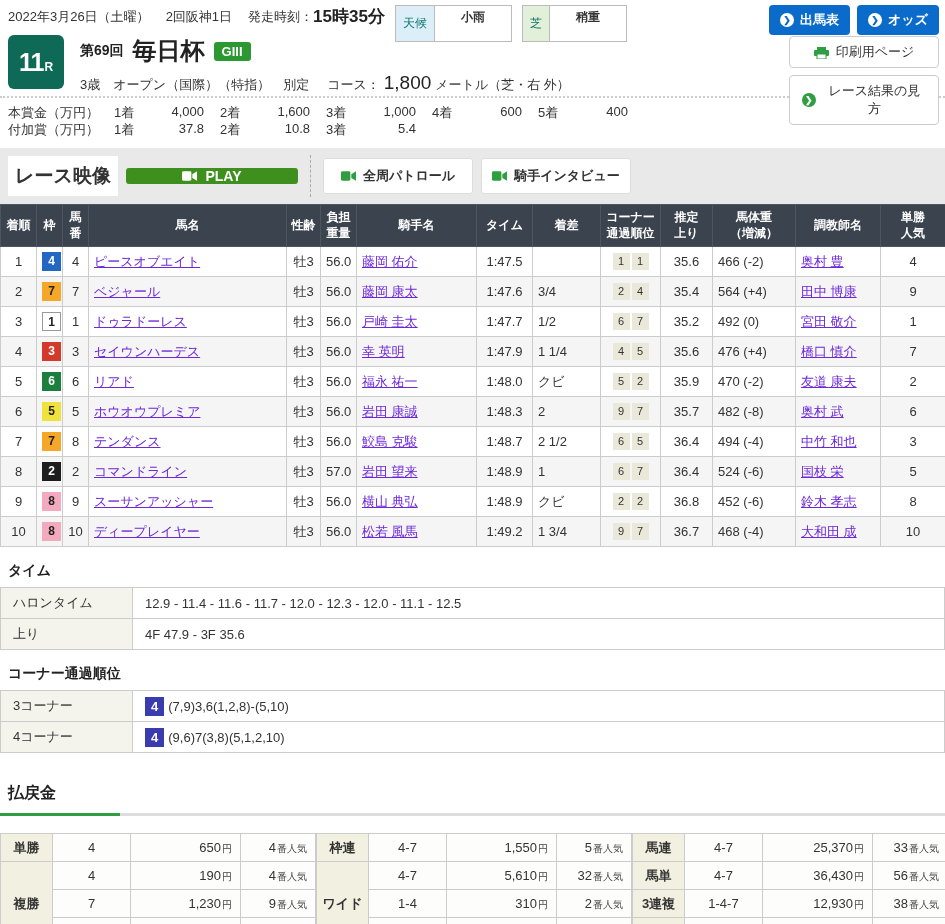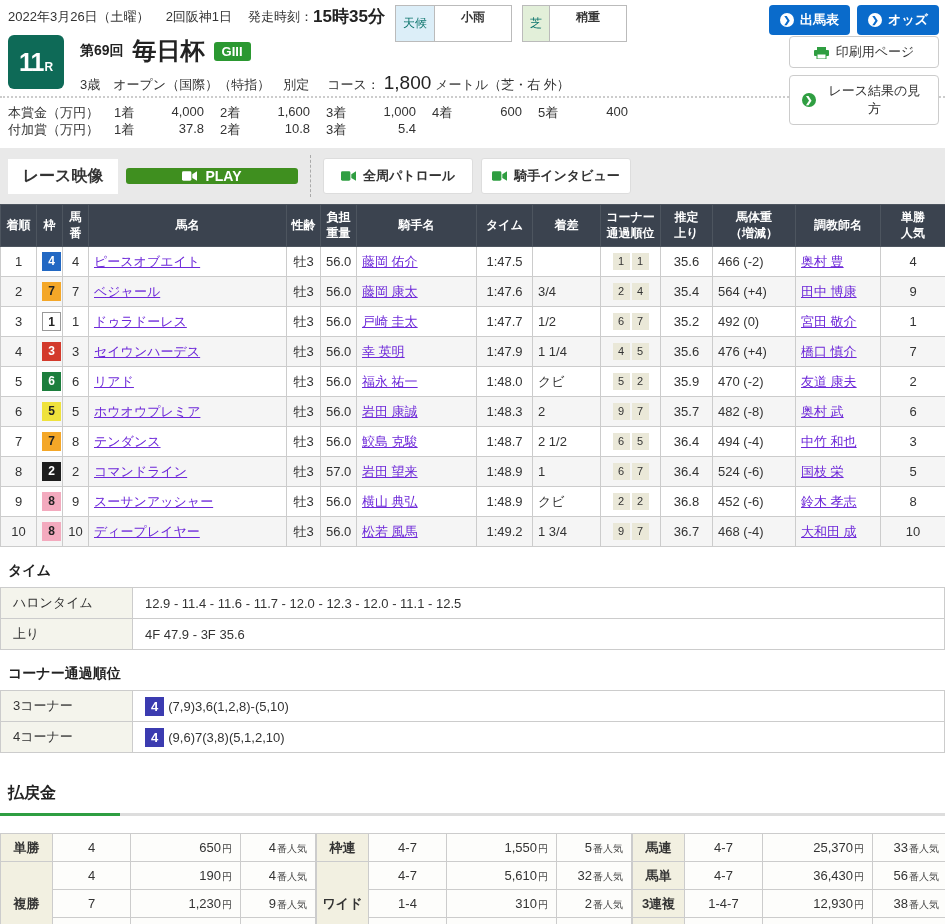--- a/index.html
+++ b/index.html
@@ -41,21 +41,21 @@
   
   .prize{padding:6px 8px 2px 8px}
   .prize-row{display:flex;align-items:center;height:17px}
   .prize-label{width:106px}
   .prize-pair{display:flex}
   .prize-tag{width:36px}
   .prize-val{width:54px;text-align:right;margin-right:16px}
 
   
   .video-bar{background:#e9e9e9;margin-top:8px;height:56px;display:flex;align-items:center;padding:0 8px}
-  .vlabel{background:#fff;width:110px;text-align:center;font-weight:bold;padding:7px 0;font-size:16px}
+  .vlabel{background:#fff;width:110px;text-align:center;font-weight:bold;padding:7px 0;font-size:19px}
   .btn-play{background:#3f8f1f;color:#fff;font-weight:bold;width:172px;border:none;border-radius:3px;padding:0 0;margin-left:8px;font-size:14px;display:inline-flex;align-items:center;justify-content:center;gap:8px;cursor:pointer}
   .vsep{border-left:1px dashed #aaa;height:42px;margin:0 12px}
   .btn-cam{background:#fff;border:1px solid #ddd;border-radius:3px;width:150px;padding:8px 0;margin-right:8px;font-size:13px;font-weight:bold;color:#333;display:inline-flex;align-items:center;justify-content:center;gap:7px;cursor:pointer}
   .cam{display:inline-block;width:15px;height:10px}
   .cam svg{display:block}
 
   
   table.results{border-collapse:collapse;width:945px;table-layout:fixed;margin-top:0}
   .results th{background:#3b434f;color:#fff;font-weight:bold;font-size:12px;white-space:pre-line;height:42px;border:1px solid #4d555f;padding:1px;line-height:1.3;vertical-align:middle}
   .results td{border:1px solid #ccc;height:30px;padding:2px 5px;text-align:center;font-size:13px;background:#fff}

